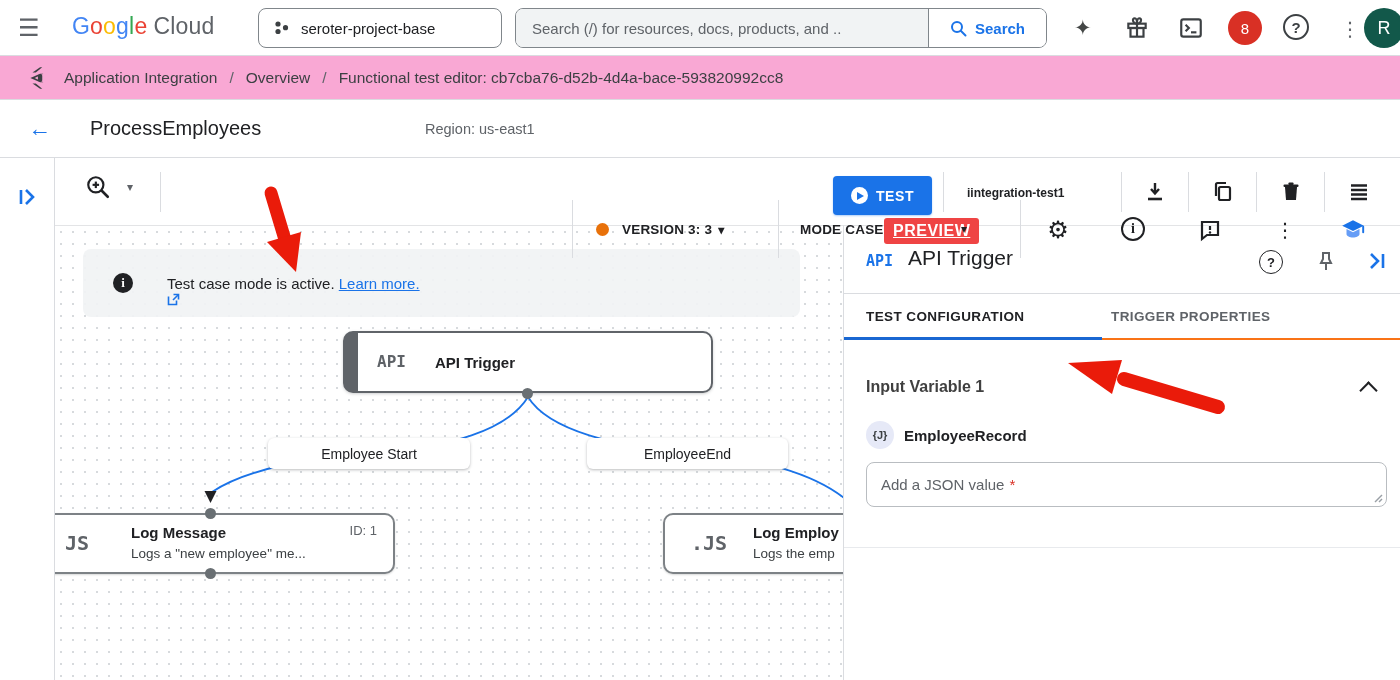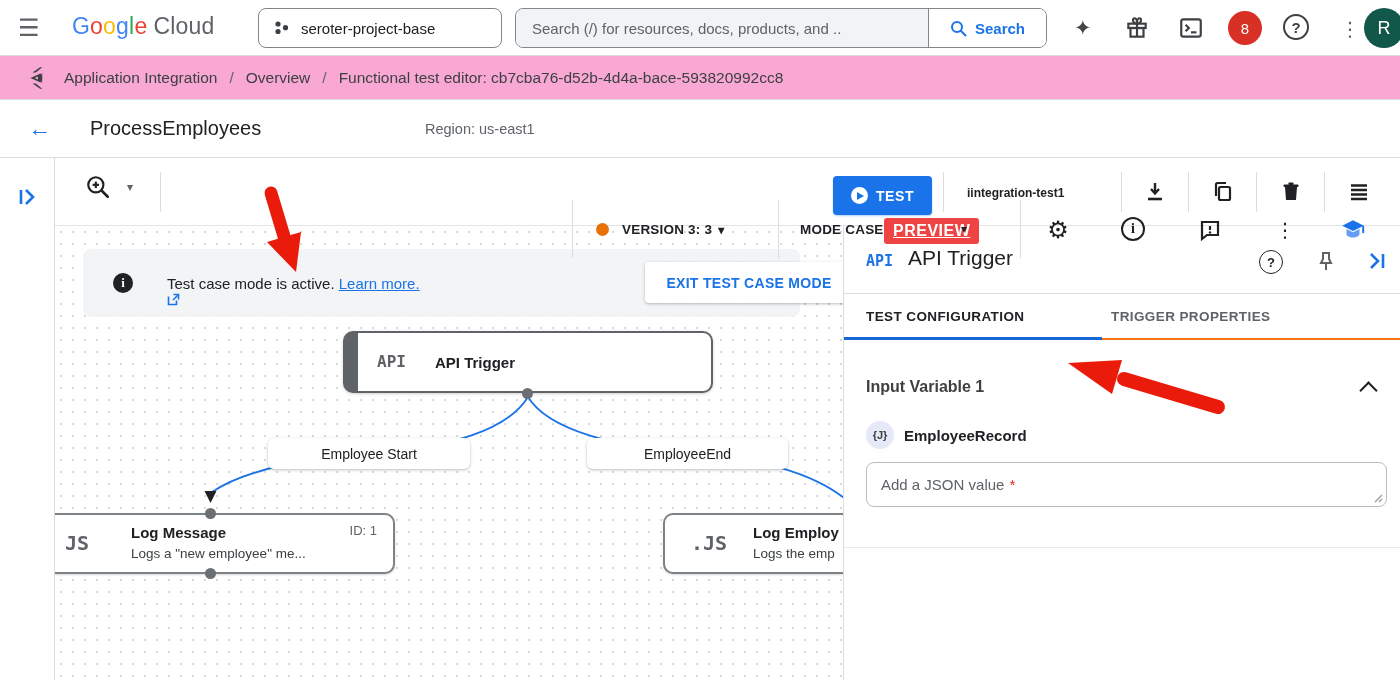--- a/index.html
+++ b/index.html
@@ -298,21 +298,20 @@
   <div class="abs banner">
     <div class="abs info-filled">i</div>
     <div class="abs banner-text">
       <span>Test case mode is active.</span>
       <span class="banner-link">Learn more.</span><span class="ext-ic"><svg width="13" height="13" viewBox="0 0 13 13">
             <path d="M1.5 3.5 v8 h8 v-4" fill="none" stroke="#1a73e8" stroke-width="1.6"></path>
             <path d="M6.5 1.5 h5 v5" fill="none" stroke="#1a73e8" stroke-width="1.6"></path>
             <line x1="11" y1="2" x2="6" y2="7" stroke="#1a73e8" stroke-width="1.6"></line>
           </svg></span>
     </div>
-    <div class="abs exit-btn">EXIT TEST CASE MODE</div>
   </div>
 
   <div class="abs node trigger-node">
     <div class="trigger-accent"></div>
     <span class="mono-glyph">API</span>
     <span class="node-title">API Trigger</span>
   </div>
   <div class="abs conn-dot" style="left:467px;top:162px;"></div>
 
   <div class="abs pill" style="left:213px;width:202px;">Employee Start</div>

